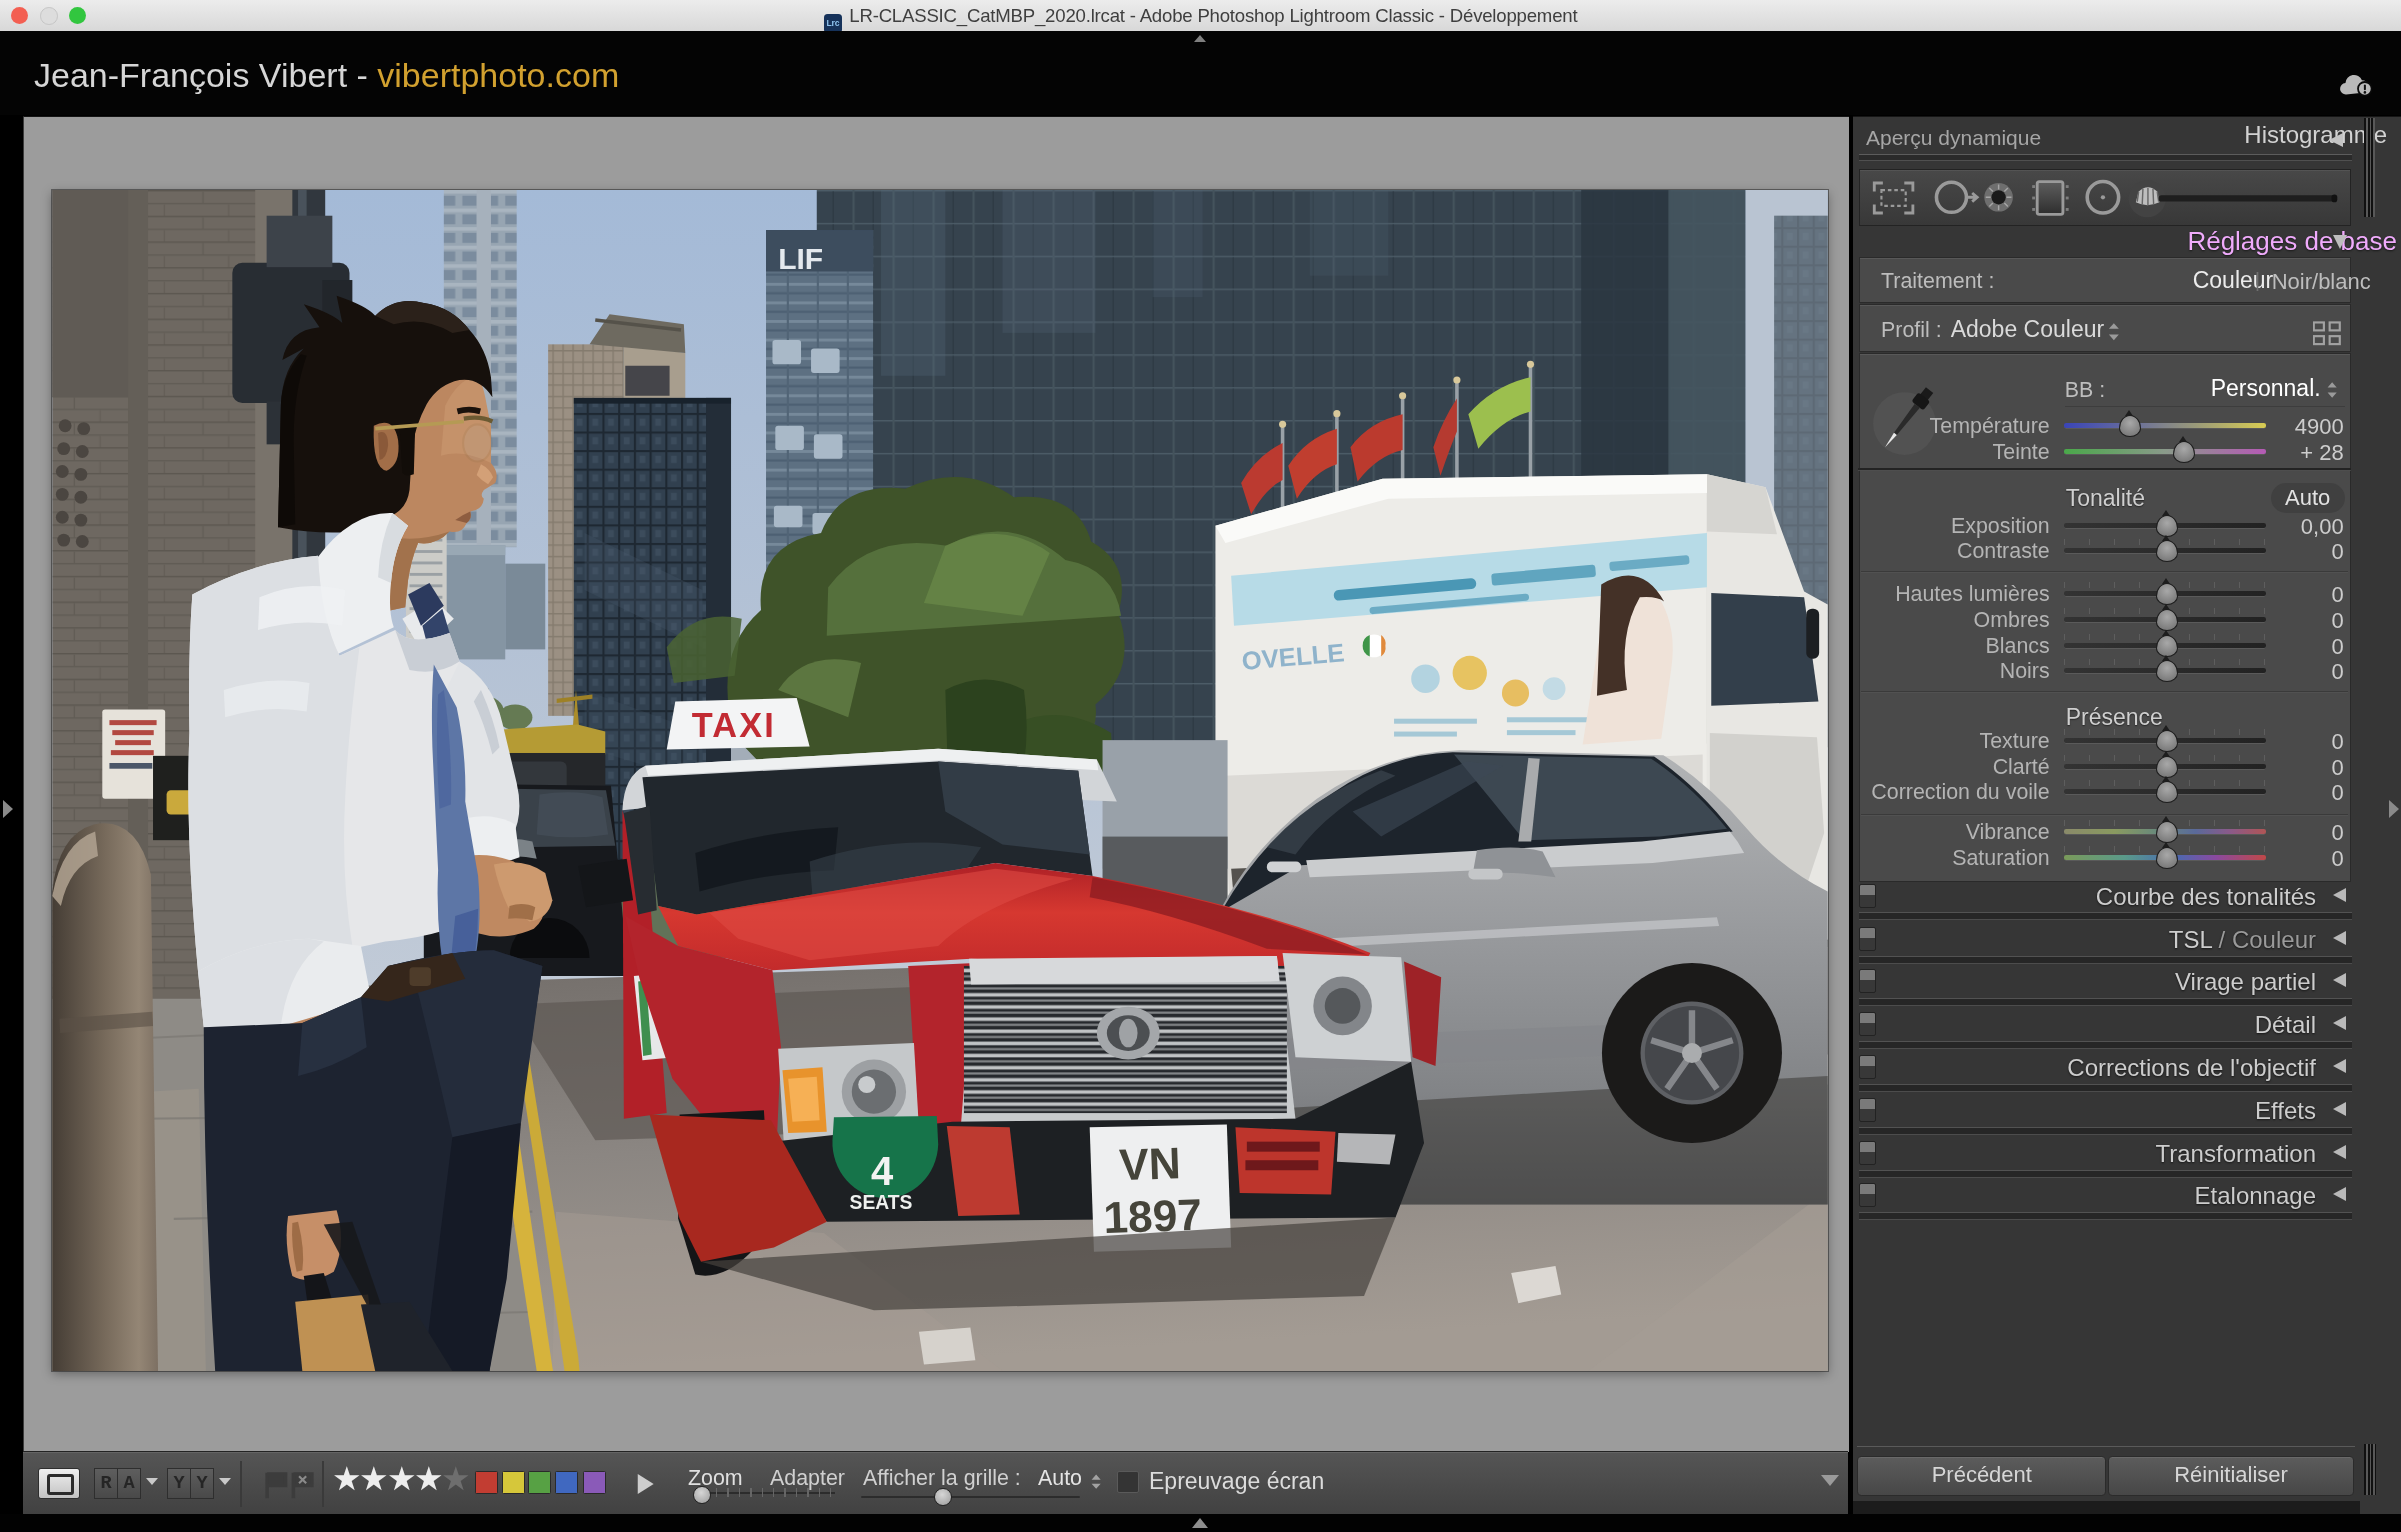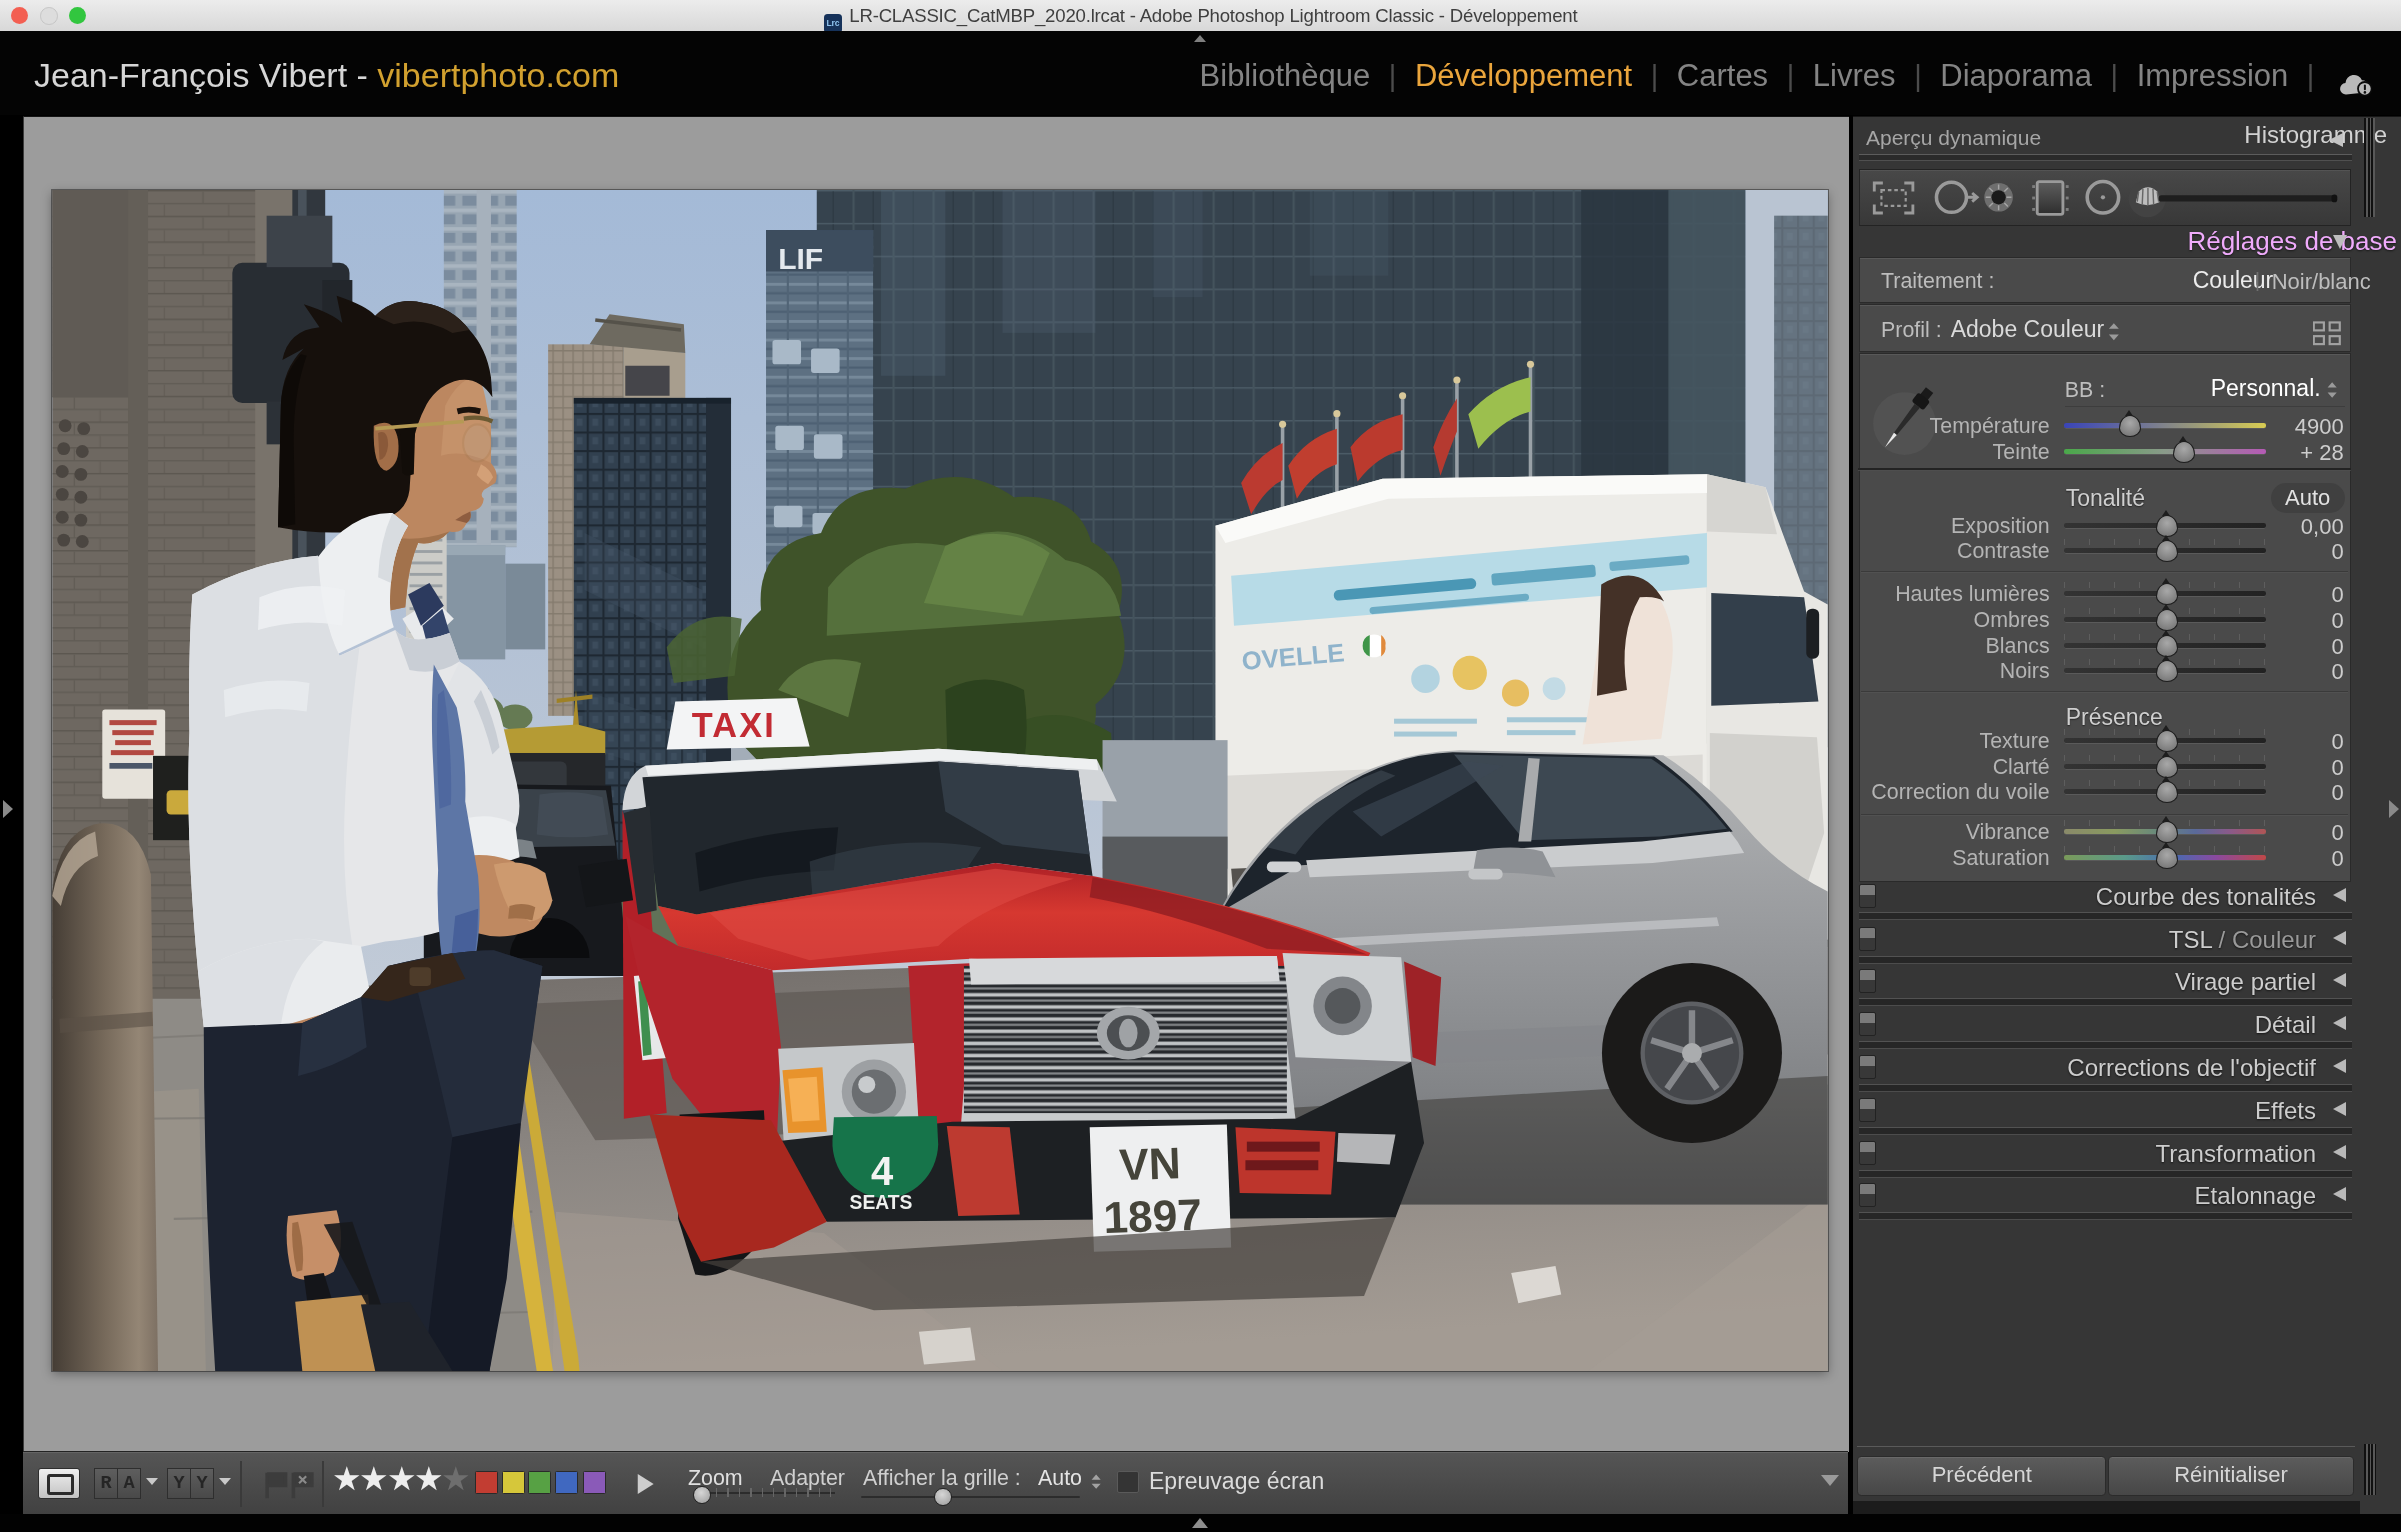--- a/index.html
+++ b/index.html
@@ -93,21 +93,20 @@
 <div id="root">
   <div id="titlebar" class="abs">
     <div id="tl-r" class="abs tl"></div>
     <div id="tl-y" class="abs tl"></div>
     <div id="tl-g" class="abs tl"></div>
     <div id="title-txt" class="abs"><span id="lric">Lrc</span>LR-CLASSIC_CatMBP_2020.lrcat - Adobe Photoshop Lightroom Classic - Développement</div>
   </div>
 
   <div id="topbar" class="abs">
     <div id="idplate" class="abs">Jean-François Vibert - <b>vibertphoto.com</b></div>
-    <div id="modules" class="abs">Bibliothèque<span class="sep">|</span><span class="act">Développement</span><span class="sep">|</span>Cartes<span class="sep">|</span>Livres<span class="sep">|</span>Diaporama<span class="sep">|</span>Impression<span class="sep">|</span></div>
     <svg id="cloudwrap" class="abs" width="33" height="23" viewBox="0 0 46 32">
       <path d="M10 30 a8 8 0 0 1 -1-16 a12 12 0 0 1 23-4 a9 9 0 0 1 4 17 z" fill="#b9b9b9"></path>
       <circle cx="36" cy="22" r="9.5" fill="#bababa" stroke="#0a0a0a" stroke-width="2.5"></circle>
       <rect x="34.7" y="16" width="2.8" height="8" rx="1.4" fill="#111"></rect>
       <circle cx="36.1" cy="27" r="1.8" fill="#111"></circle>
     </svg>
     <div class="abs tri" style="left:1194px;top:3.6px;border-left:6.4px solid transparent;border-right:6.4px solid transparent;border-bottom:7.9px solid #808080;"></div>
   </div>
 
   <div id="workarea" class="abs">

